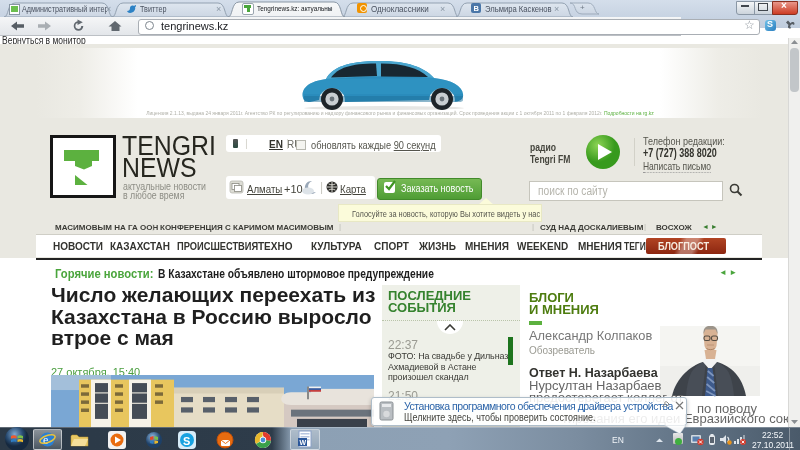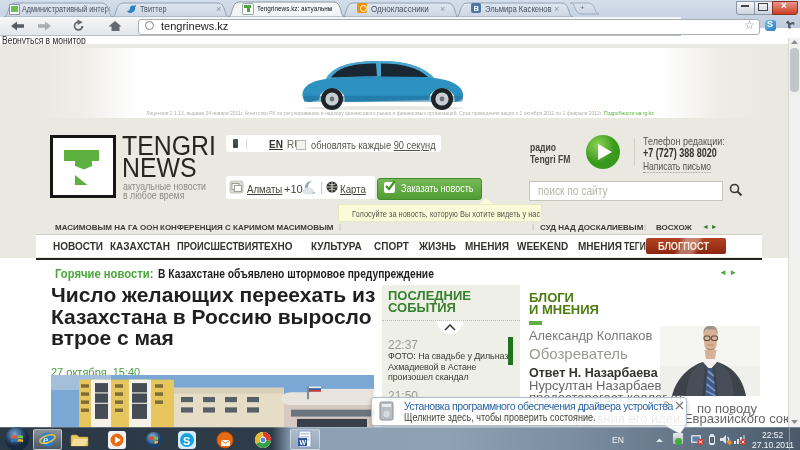--- a/index.html
+++ b/index.html
@@ -289,21 +289,21 @@
     <path d="M43.5 6 C43.5 -2.5 57.5 -2.5 57.5 6 L57.5 8 L55.5 3.5 L45.5 3.5 L43.5 8 Z" fill="#9c948a"></path>
     <rect x="44" y="10" width="6" height="4.5" rx="1.8" fill="none" stroke="#554c42" stroke-width="1.1"></rect>
     <rect x="51.5" y="10" width="6" height="4.5" rx="1.8" fill="none" stroke="#554c42" stroke-width="1.1"></rect>
     <path d="M47 19 L54 19" stroke="#a87f60" stroke-width="0.8" opacity="0.7"></path>
     <path d="M46.5 22.5 C48.5 24 52.5 24 54.5 22.5" stroke="#9a7050" stroke-width="0.9" fill="none" opacity="0.8"></path>
   </svg>
 
   <span class="abs" style="left:529px;top:254px;font-size:13px;line-height:12px;font-weight:bold;color:#4d7c0f;">БЛОГИ<br>И МНЕНИЯ</span>
   <div class="abs" style="left:529px;top:283px;width:13px;height:3.5px;background:#5cb13f;"></div>
   <span class="abs nw" style="left:529px;top:290px;font-size:13.5px;color:#777;transform:scale(0.95,1);transform-origin:0 0;">Александр Колпаков</span>
-  <span class="abs nw" style="left:529px;top:307px;font-size:15px;color:#9a9a92;">Обозреватель</span>
+  <span class="abs nw" style="left:529px;top:307px;font-size:10px;color:#9a9a92;">Обозреватель</span>
   <span class="abs nw" style="left:529px;top:328px;font-size:12.5px;font-weight:bold;color:#33332f;">Ответ Н. Назарбаева</span>
   <span class="abs nw" style="left:529px;top:340px;font-size:13px;color:#666;">Нурсултан Назарбаев</span>
   <span class="abs nw" style="left:529px;top:352px;font-size:13px;color:#666;">предостерегает коллег от</span>
   <span class="abs nw" style="right:75px;top:363px;font-size:13px;color:#666;">по поводу</span>
   <span class="abs nw" style="right:26px;top:373px;font-size:13px;color:#666;">тирования его идеи Евразийского союза</span>
 
   <div class="abs" style="left:371px;top:359px;width:314px;height:27px;background:rgba(255,255,255,0.88);border:1px solid #aebdc9;border-radius:3px;box-shadow:0 2px 4px rgba(0,0,0,0.25);"></div>
   <svg class="abs" style="left:378px;top:362px" width="20" height="21">
         <rect x="2" y="2" width="13" height="18" rx="1.5" fill="#b9bec2" stroke="#8a9094"></rect>
         <rect x="4" y="4" width="9" height="3" fill="#e8eaec"></rect>

